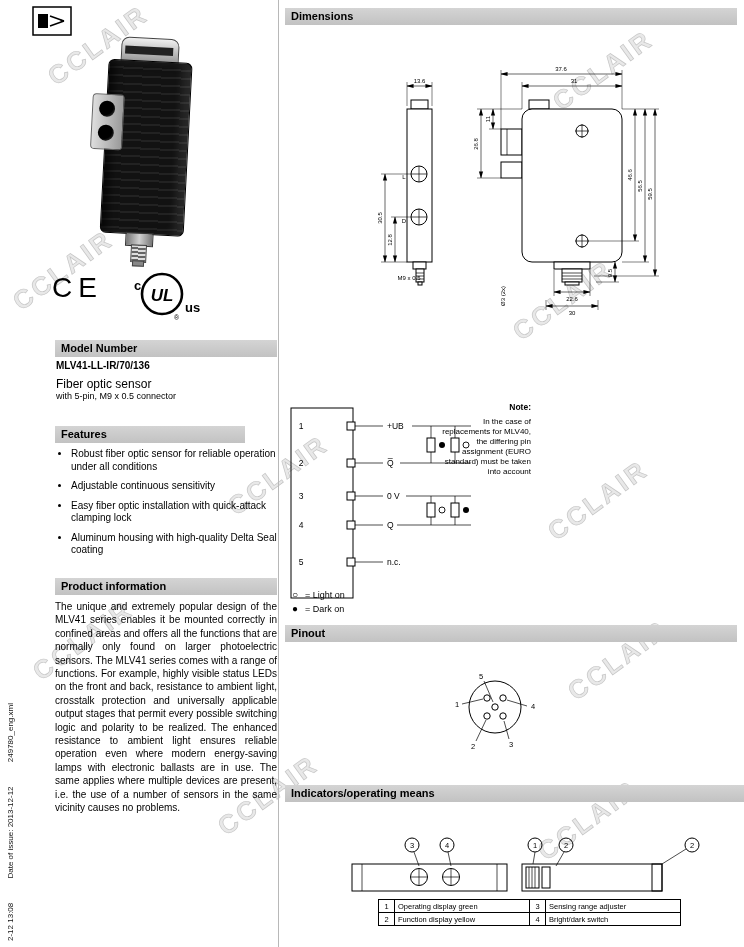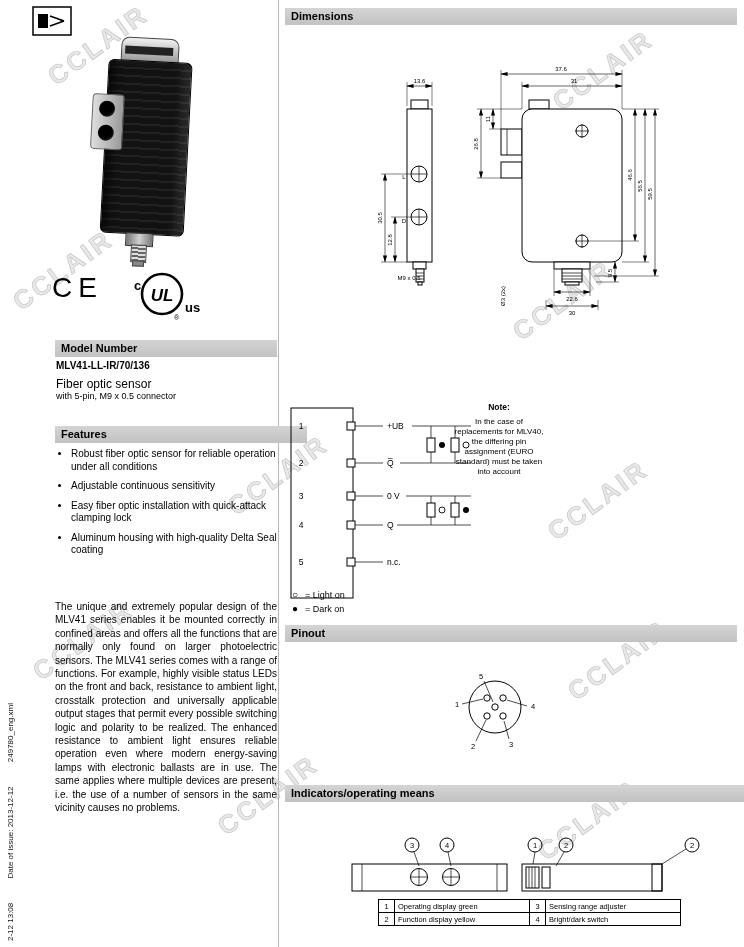--- a/index.html
+++ b/index.html
@@ -10,21 +10,21 @@
   .wm{position:absolute;font-weight:bold;font-size:26px;letter-spacing:3px;color:rgba(150,150,150,.22);-webkit-text-stroke:.7px rgba(130,130,130,.4);transform:rotate(-36deg);pointer-events:none;white-space:nowrap}
   .vtext{position:absolute;left:6px;top:941px;transform:rotate(-90deg);transform-origin:0 0;font-size:8px;white-space:nowrap;color:#111}
   .vtext span{margin-right:22px}
   .model-no{position:absolute;left:56px;top:360px;font-weight:bold;font-size:10px}
   .ptype{position:absolute;left:56px;top:377px;font-size:12px}
   .pconn{position:absolute;left:56px;top:391px;font-size:9px}
   .features-list{position:absolute;left:58px;top:448px;width:216px;margin:0;padding-left:13px;font-size:10px}
   .features-list li{margin-bottom:7px;line-height:12.5px}
   .pinfo{position:absolute;left:55px;top:600px;width:222px;font-size:10px;line-height:13.4px;text-align:justify;margin:0}
   .ce{position:absolute;left:52px;top:272px;font-size:28px;letter-spacing:6px}
-  .note{position:absolute;left:452px;top:402px;width:94px;text-align:center;font-size:8px;line-height:10px}
+  .note{position:absolute;left:437px;top:402px;width:94px;text-align:right;font-size:8px;line-height:10px}
   .note-label{font-weight:bold;font-size:8.5px;margin-bottom:5px}
   .elec-legend{position:absolute;left:292px;top:588px;font-size:9px;line-height:13px}
   .elec-legend .sym{display:inline-block;width:13px;font-size:10px}
   .ind-table{position:absolute;left:378px;top:899px;border-collapse:collapse;font-size:7.5px}
   .ind-table td{border:1px solid #000;padding:1px 3px;height:10px;vertical-align:middle}
   .ind-table td.n{width:11px;text-align:center;padding:1px 2px}
   .ind-table td.l{width:128px}
   svg text{font-family:"Liberation Sans",sans-serif;fill:#000}
   .out{fill:#fff;stroke:#000;stroke-width:1}
   .nf{fill:none;stroke:#000;stroke-width:1}
@@ -96,28 +96,29 @@
     <text x="10" y="24" font-size="13" font-weight="bold">c</text>
     <text x="61" y="46" font-size="13" font-weight="bold">us</text>
     <text x="50" y="54" font-size="7">®</text>
   </svg>
 
   <div class="bar" style="left:55px;top:340px;width:222px">Model Number</div>
   <div class="model-no">MLV41-LL-IR/70/136</div>
   <div class="ptype">Fiber optic sensor</div>
   <div class="pconn">with 5-pin, M9 x 0.5 connector</div>
 
-  <div class="bar" style="left:55px;top:426px;width:252px">Features</div>
+  <div class="bar" style="left:55px;top:426px;width:190px">Features</div>
   <ul class="features-list">
     <li>Robust fiber optic sensor for reliable operation under all conditions</li>
     <li>Adjustable continuous sensitivity</li>
     <li>Easy fiber optic installation with quick-attack clamping lock</li>
     <li>Aluminum housing with high-quality Delta Seal coating</li>
   </ul>
 
+  <div class="bar" style="left:55px;top:578px;width:222px">Product information</div>
   <p class="pinfo">The unique and extremely popular design of the MLV41 series enables it be mounted correctly in confined areas and offers all the functions that are normally only found on larger photoelectric sensors. The MLV41 series comes with a range of functions. For example, highly visible status LEDs on the front and back, resistance to ambient light, crosstalk protection and universally applicable output stages that permit every possible switching logic and polarity to be realized. The enhanced resistance to ambient light ensures reliable operation even where modern energy-saving lamps with electronic ballasts are in use. The same applies where multiple devices are present, i.e. the use of a number of sensors in the same vicinity causes no problems.</p>
 
   <div class="bar" style="left:285px;top:8px;width:452px">Dimensions</div>
 
   <svg class="abs" style="left:297px;top:34px" width="440" height="335" viewBox="0 0 440 335">
     <defs>
       <marker id="ar" viewBox="0 0 8 6" markerWidth="7" markerHeight="5.5" refX="7.5" refY="3" orient="auto-start-reverse" markerUnits="userSpaceOnUse">
         <path d="M8,3 L0,0.6 L0,5.4 z" fill="#000"></path>
       </marker>
     </defs>

